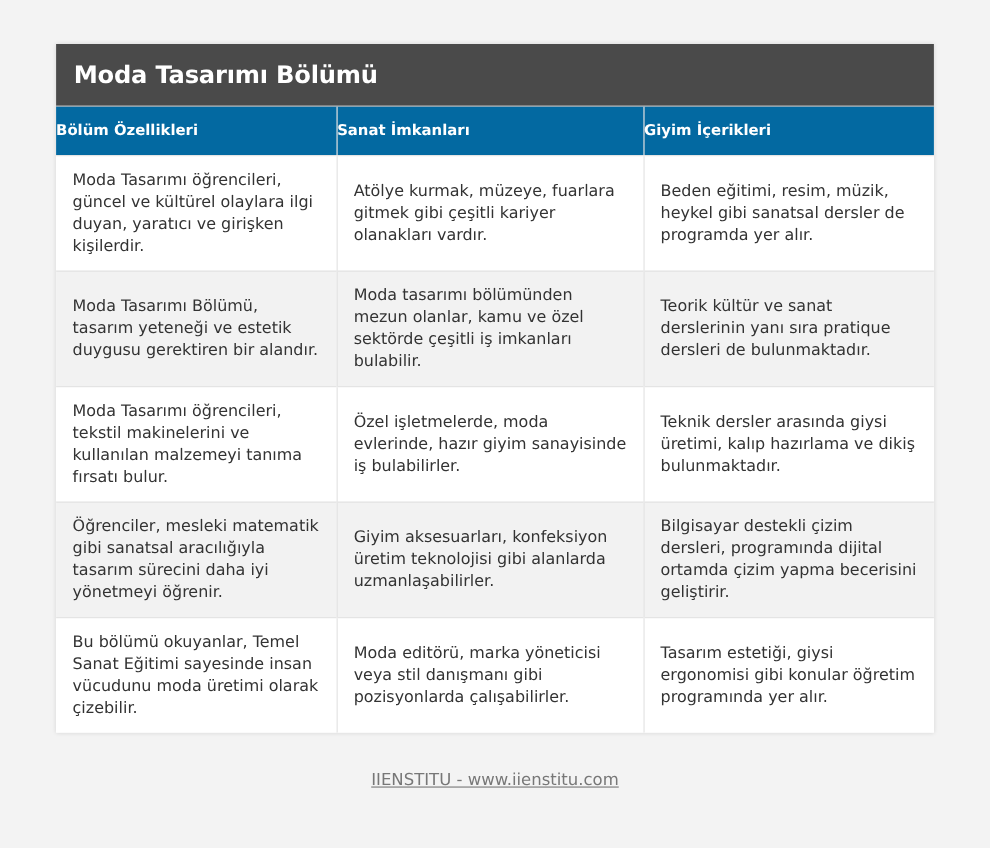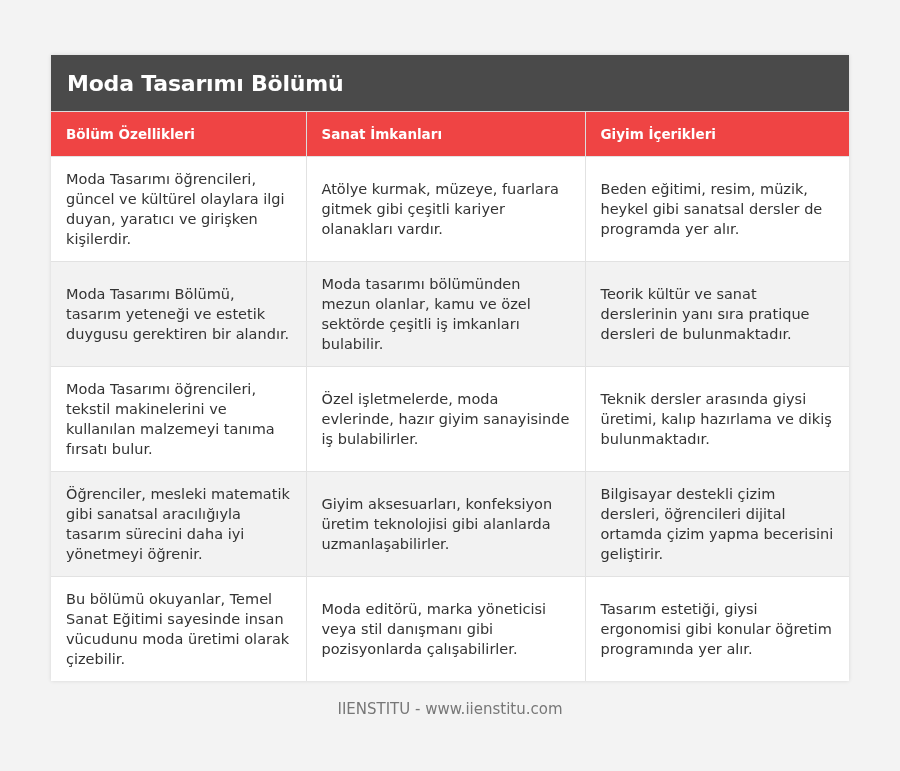--- a/index.html
+++ b/index.html
@@ -11,21 +11,21 @@
       font-family: "DejaVu Sans", "Liberation Sans", sans-serif;
     }
     .page {
       position: relative;
       width: 900px;
       height: 771px;
     }
     .card {
       position: absolute;
       left: 51px;
-      top: 55px;
+      top: 40px;
       width: 798px;
       background: #ffffff;
       box-shadow: 0 0 4px rgba(0,0,0,0.12);
     }
     .title-bar {
       background: #4a4a4a;
       height: 57px;
       display: flex;
       align-items: center;
       padding-left: 16px;
@@ -41,27 +41,27 @@
     }
     table {
       width: 100%;
       border-collapse: collapse;
       table-layout: fixed;
     }
     col.c1 { width: 255px; }
     col.c2 { width: 279px; }
     col.c3 { width: 264px; }
     thead th {
-      background: #ef4444;
+      background: #0369a1;
       color: #ffffff;
       font-size: 13.5px;
       font-weight: bold;
       text-align: left;
       height: 44px;
-      padding: 0 15px;
+      padding: 0 0;
       border-left: 1px solid #dcdcdc;
       box-sizing: border-box;
     }
     thead th:first-child { border-left: none; }
     tbody td {
       font-size: 14.5px;
       line-height: 20px;
       color: #333333;
       padding: 0 15px;
       height: 105px;
@@ -74,20 +74,21 @@
     tbody tr:nth-child(even) td { background: #f2f2f2; }
     tbody tr:nth-child(odd) td { background: #ffffff; }
     .footer {
       position: absolute;
       left: 0;
       width: 900px;
       top: 700px;
       text-align: center;
       font-size: 15px;
       color: #777777;
+      text-decoration: underline;
     }
   </style>
 </head>
 <body>
 
 <div class="page">
   <div class="card">
     <div class="title-bar">
       <h1>Moda Tasarımı Bölümü</h1>
     </div>
@@ -116,21 +117,21 @@
           <td>Teorik kültür ve sanat derslerinin yanı sıra pratique dersleri de bulunmaktadır.</td>
         </tr>
         <tr>
           <td>Moda Tasarımı öğrencileri, tekstil makinelerini ve kullanılan malzemeyi tanıma fırsatı bulur.</td>
           <td>Özel işletmelerde, moda evlerinde, hazır giyim sanayisinde iş bulabilirler.</td>
           <td>Teknik dersler arasında giysi üretimi, kalıp hazırlama ve dikiş bulunmaktadır.</td>
         </tr>
         <tr>
           <td>Öğrenciler, mesleki matematik gibi sanatsal aracılığıyla tasarım sürecini daha iyi yönetmeyi öğrenir.</td>
           <td>Giyim aksesuarları, konfeksiyon üretim teknolojisi gibi alanlarda uzmanlaşabilirler.</td>
-          <td>Bilgisayar destekli çizim dersleri, öğrencileri dijital ortamda çizim yapma becerisini geliştirir.</td>
+          <td>Bilgisayar destekli çizim dersleri, programında dijital ortamda çizim yapma becerisini geliştirir.</td>
         </tr>
         <tr>
           <td>Bu bölümü okuyanlar, Temel Sanat Eğitimi sayesinde insan vücudunu moda üretimi olarak çizebilir.</td>
           <td>Moda editörü, marka yöneticisi veya stil danışmanı gibi pozisyonlarda çalışabilirler.</td>
           <td>Tasarım estetiği, giysi ergonomisi gibi konular öğretim programında yer alır.</td>
         </tr>
       </tbody>
     </table>
   </div>
   <div class="footer">IIENSTITU - www.iienstitu.com</div>

